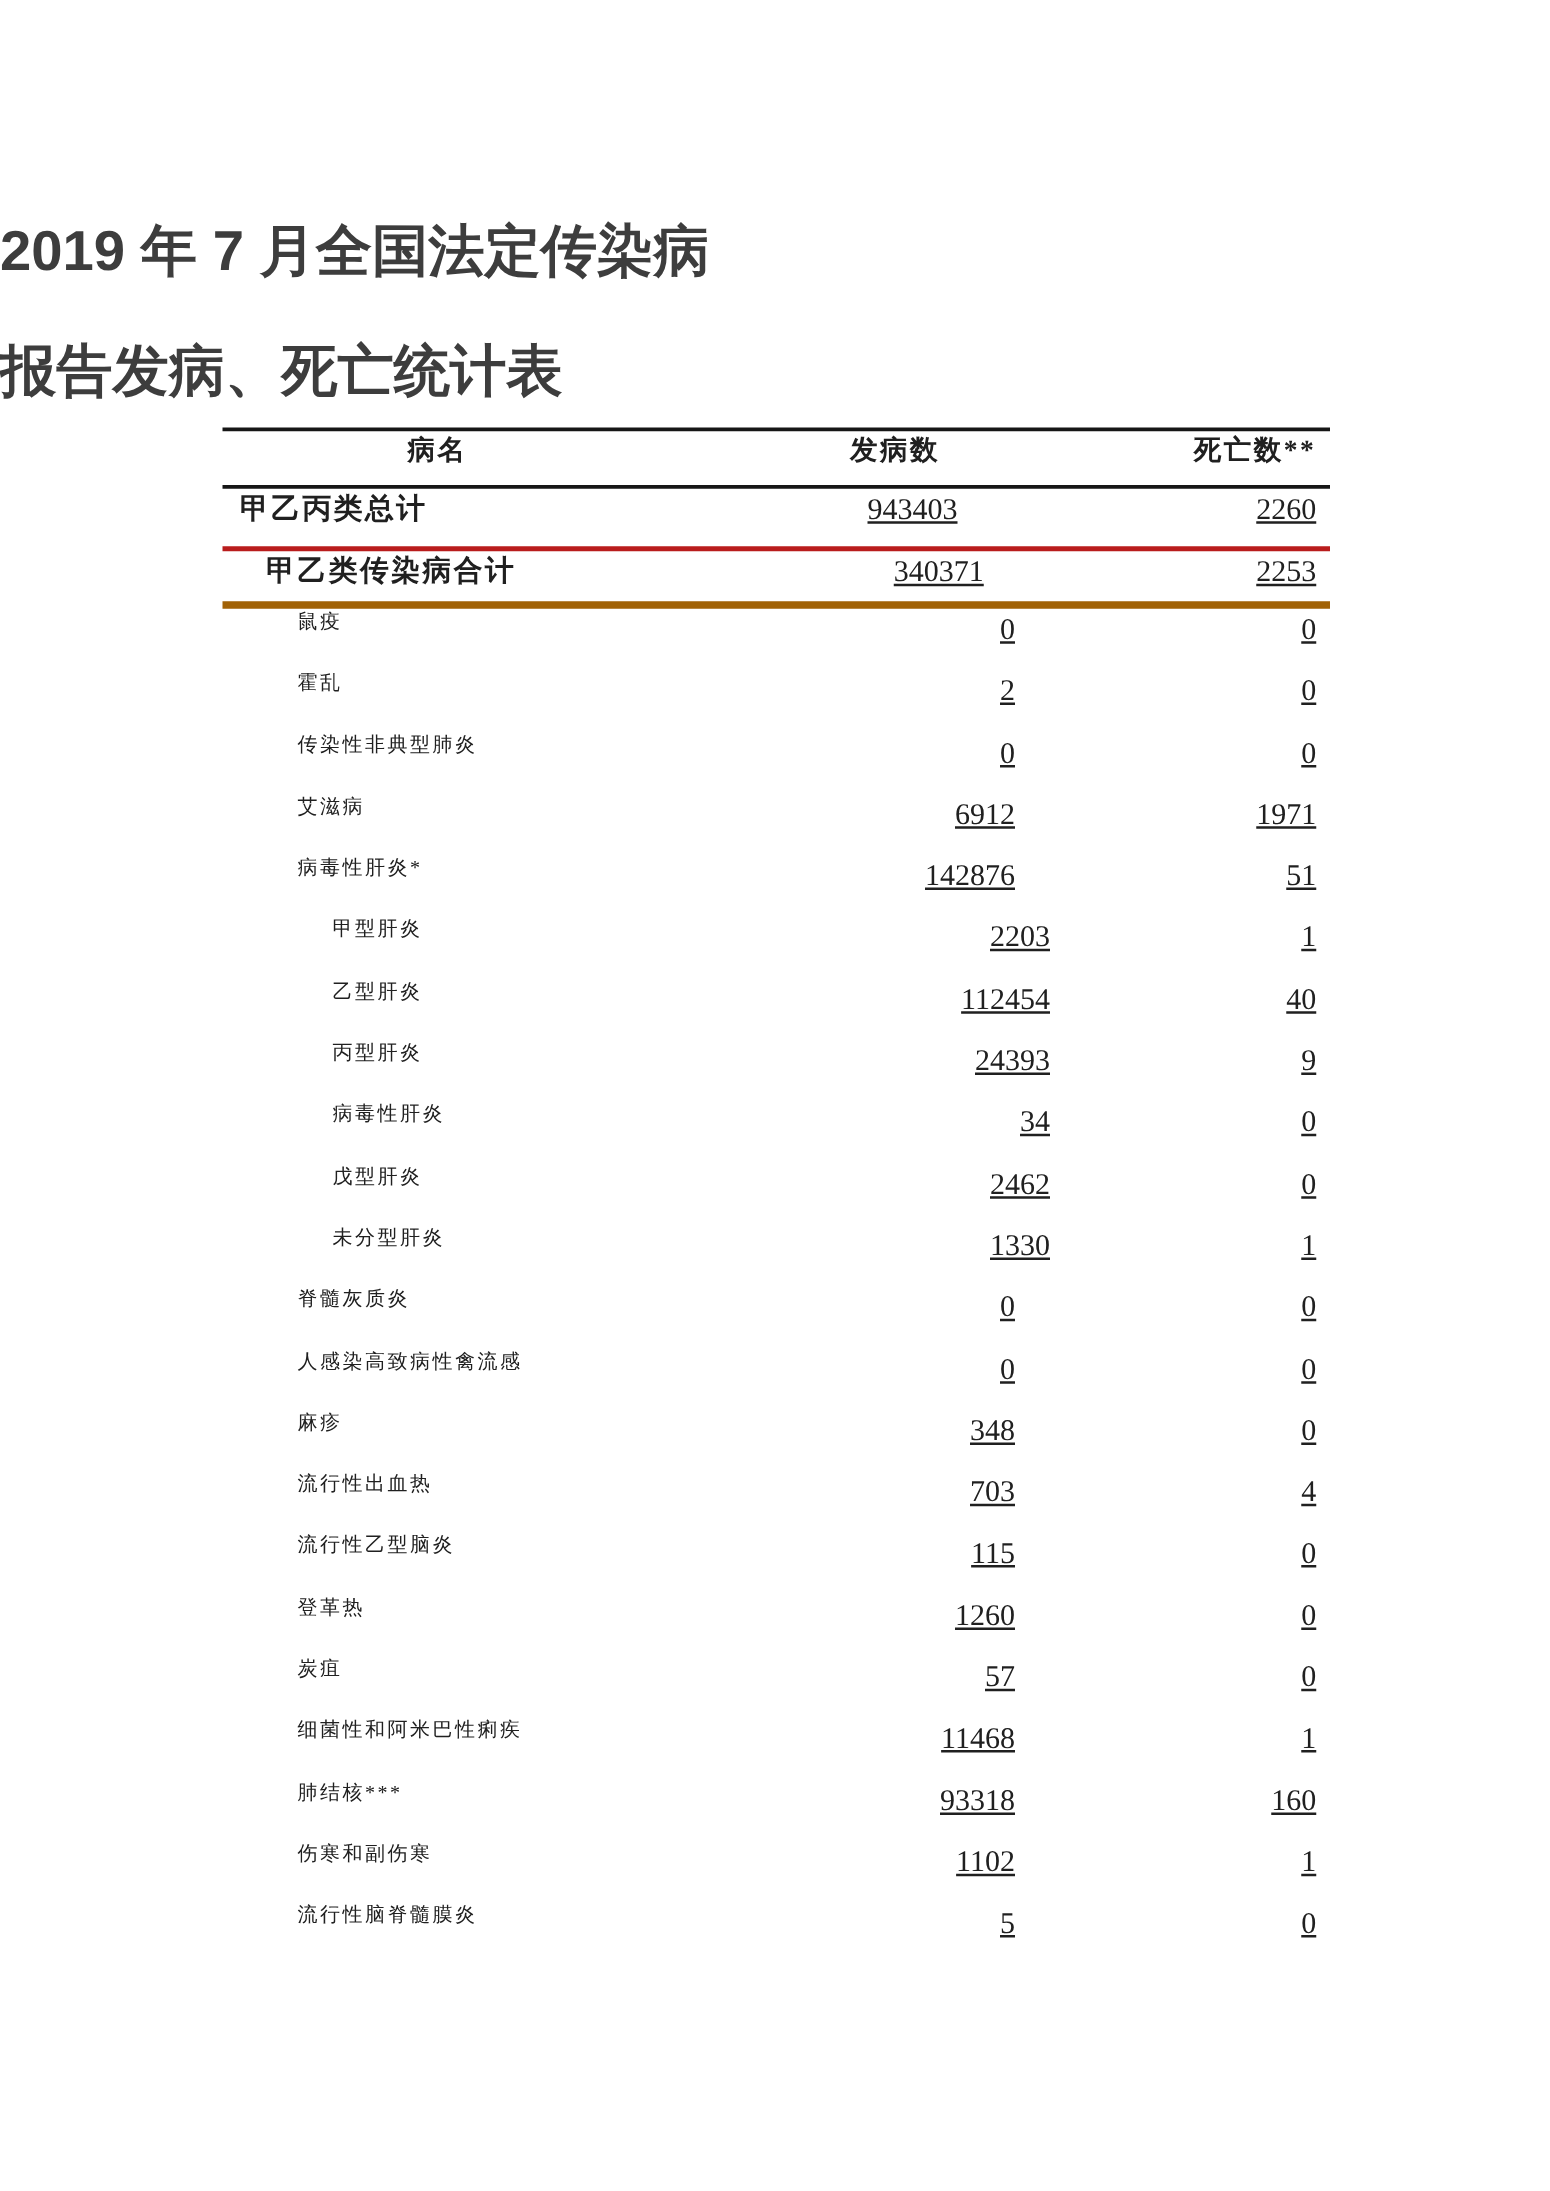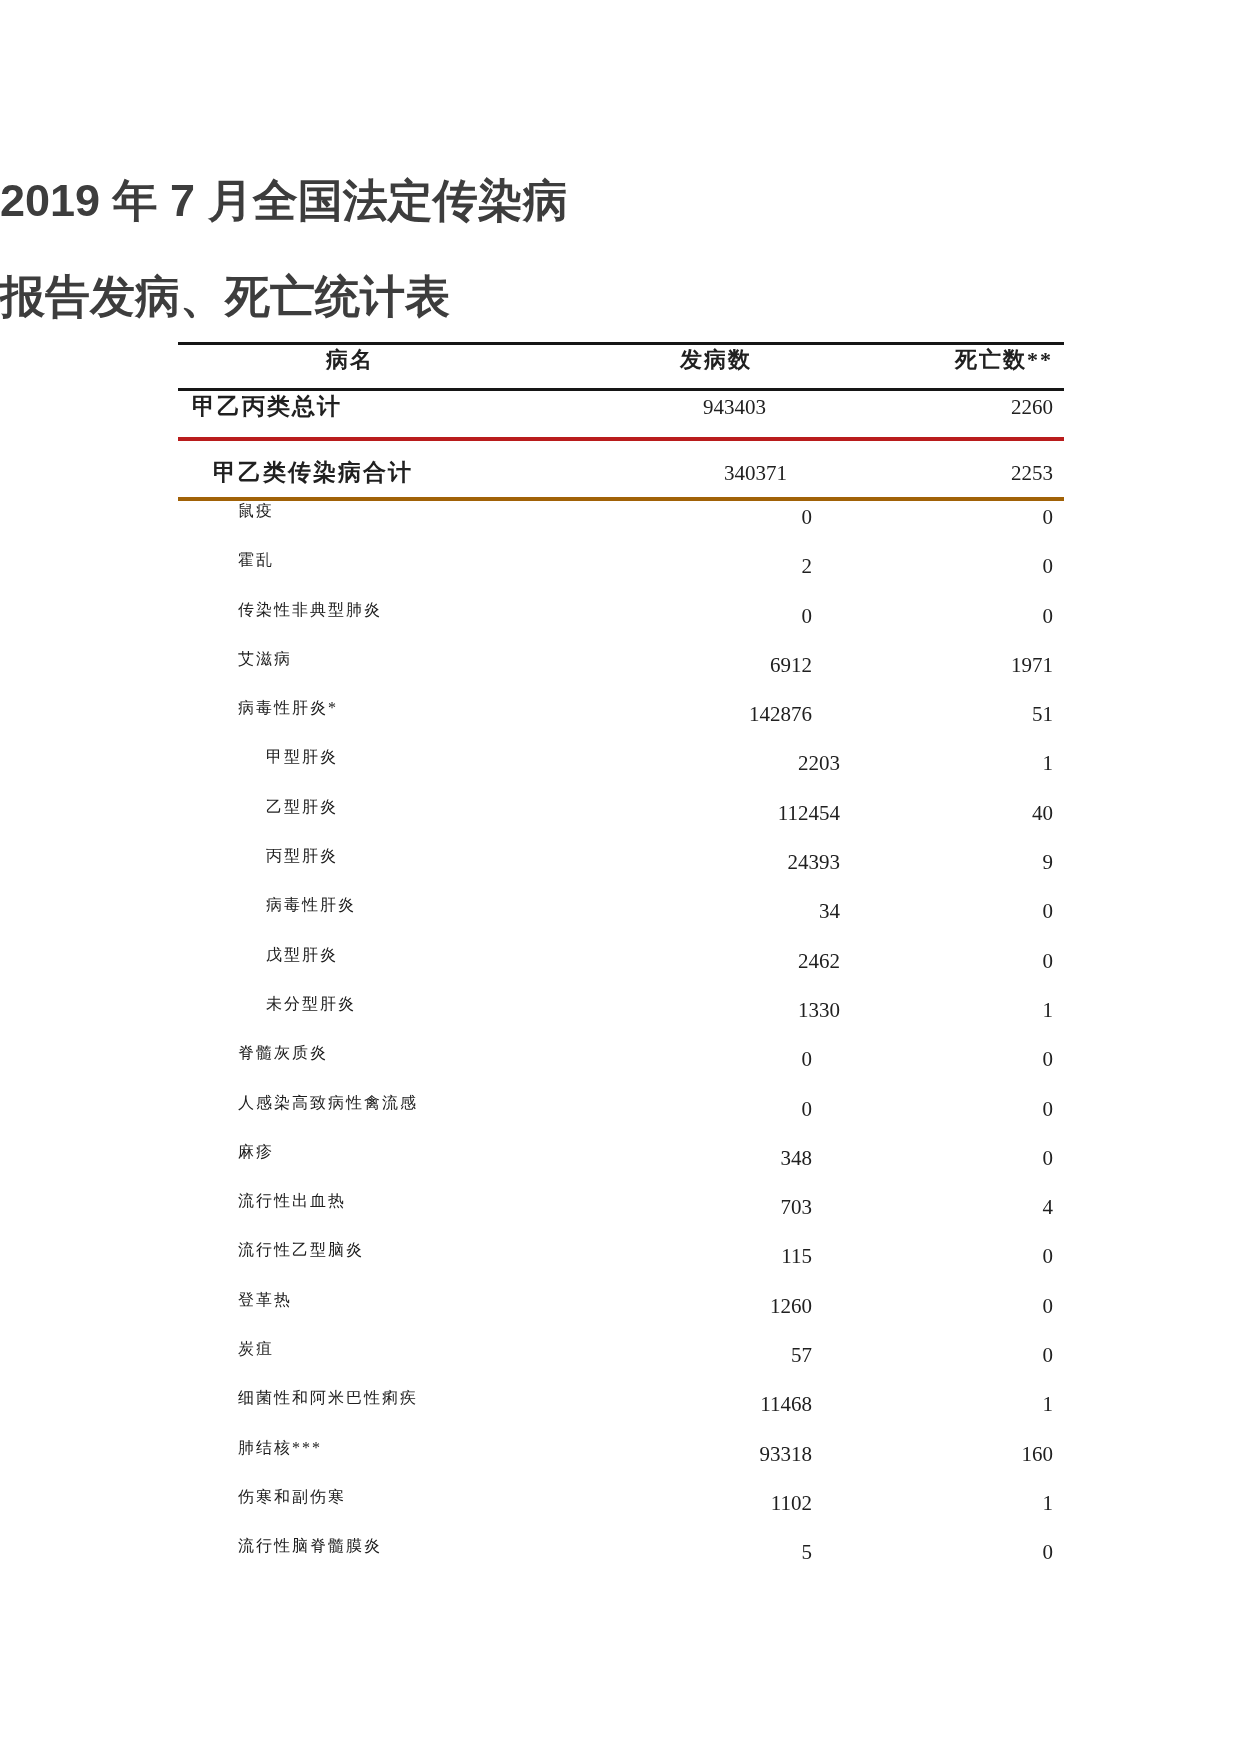--- a/index.html
+++ b/index.html
@@ -41,26 +41,26 @@
     font-weight: 700;
     font-size: 22px;
     letter-spacing: 2px;
   }
   .hname   { width: 344px; text-align: center; }
   .hcases  { width: 230px; text-align: right; }
   .hdeaths { flex: 1; text-align: right; padding-right: 11px; }
 
   
   .trow .name  { width: 420px; font-size: 16px; letter-spacing: 2px; }
-  .trow .num   { font-size: 21px; transform: translateY(4px); }
+  .trow .num   { font-size: 24px; transform: translateY(4px); text-decoration: underline; }
   .trow .cases { width: 154px; text-align: right; }
   .trow .deaths{ flex: 1; text-align: right; padding-right: 11px; }
 
   .type-grand-total { height: 46px; border-bottom: 4px solid #b91c1c; }
-  .type-subtotal    { height: 40px; border-bottom: 4px solid #a16207; margin-top: 16px; }
+  .type-subtotal    { height: 40px; border-bottom: 6px solid #a16207; }
   .type-grand-total .name, .type-subtotal .name { font-weight: 700; font-size: 23px; }
   .type-item { height: 49.3px; }
 
   .ind-0 { padding-left: 14px; }
   .ind-1 { padding-left: 35px; }
   .ind-2 { padding-left: 60px; }
   .ind-3 { padding-left: 88px; }
 </style>
 </head>
 <body>

